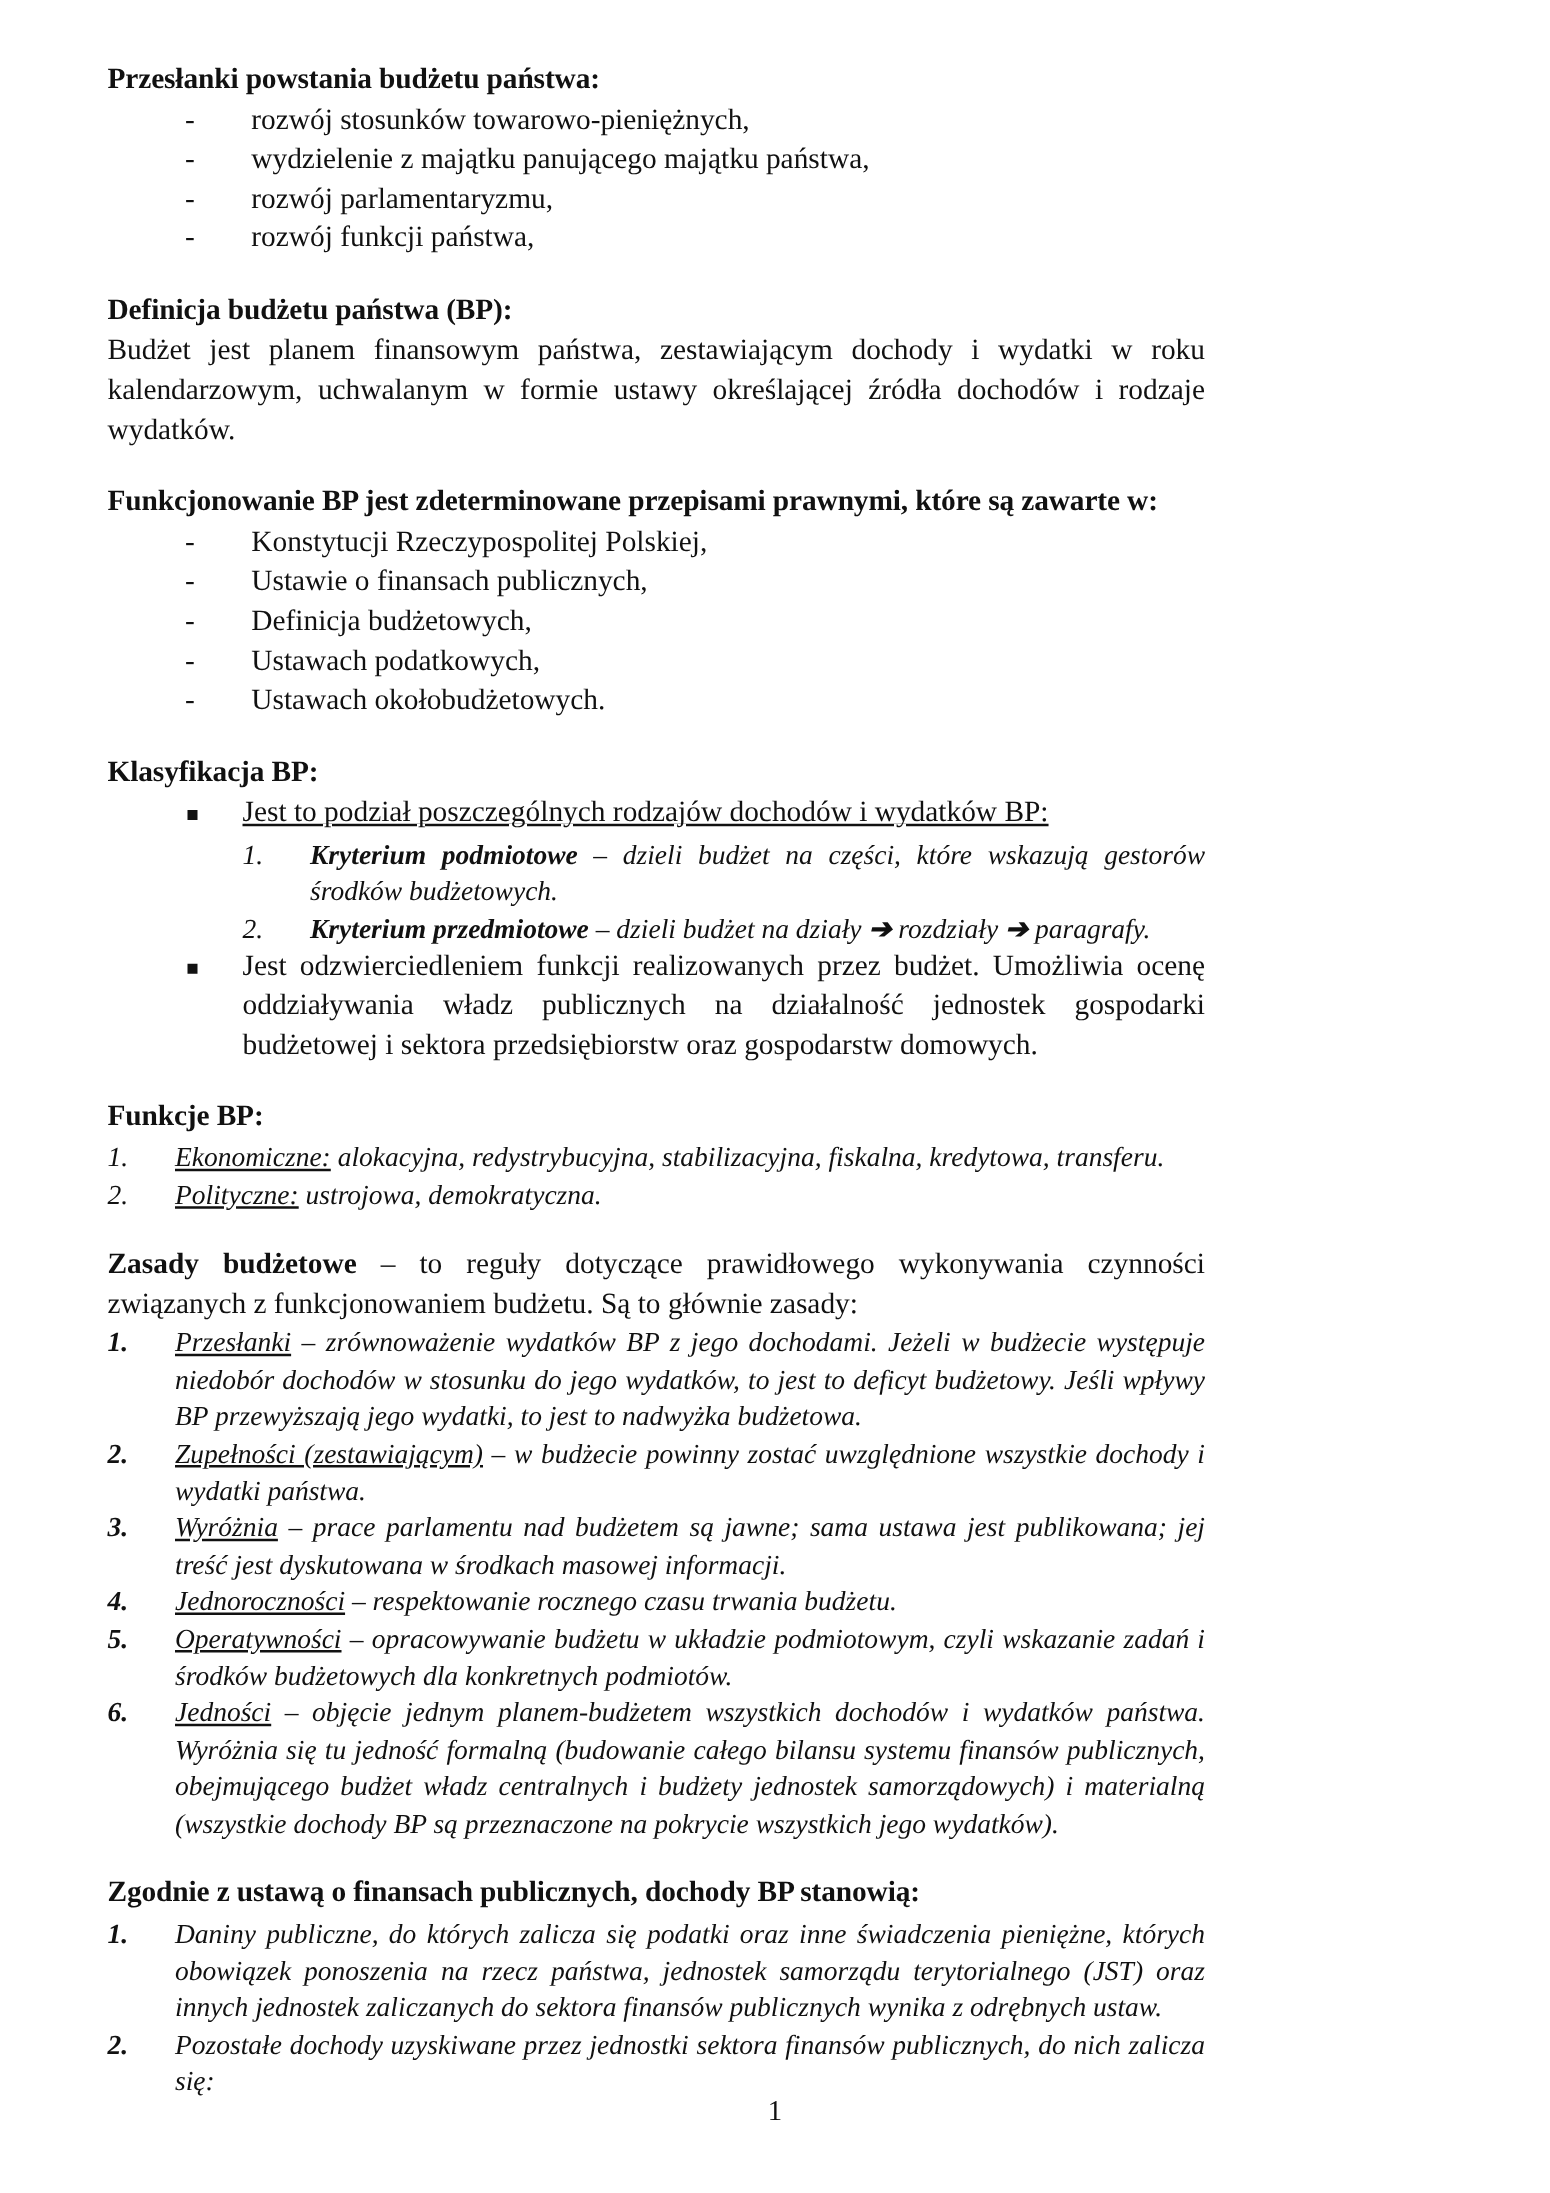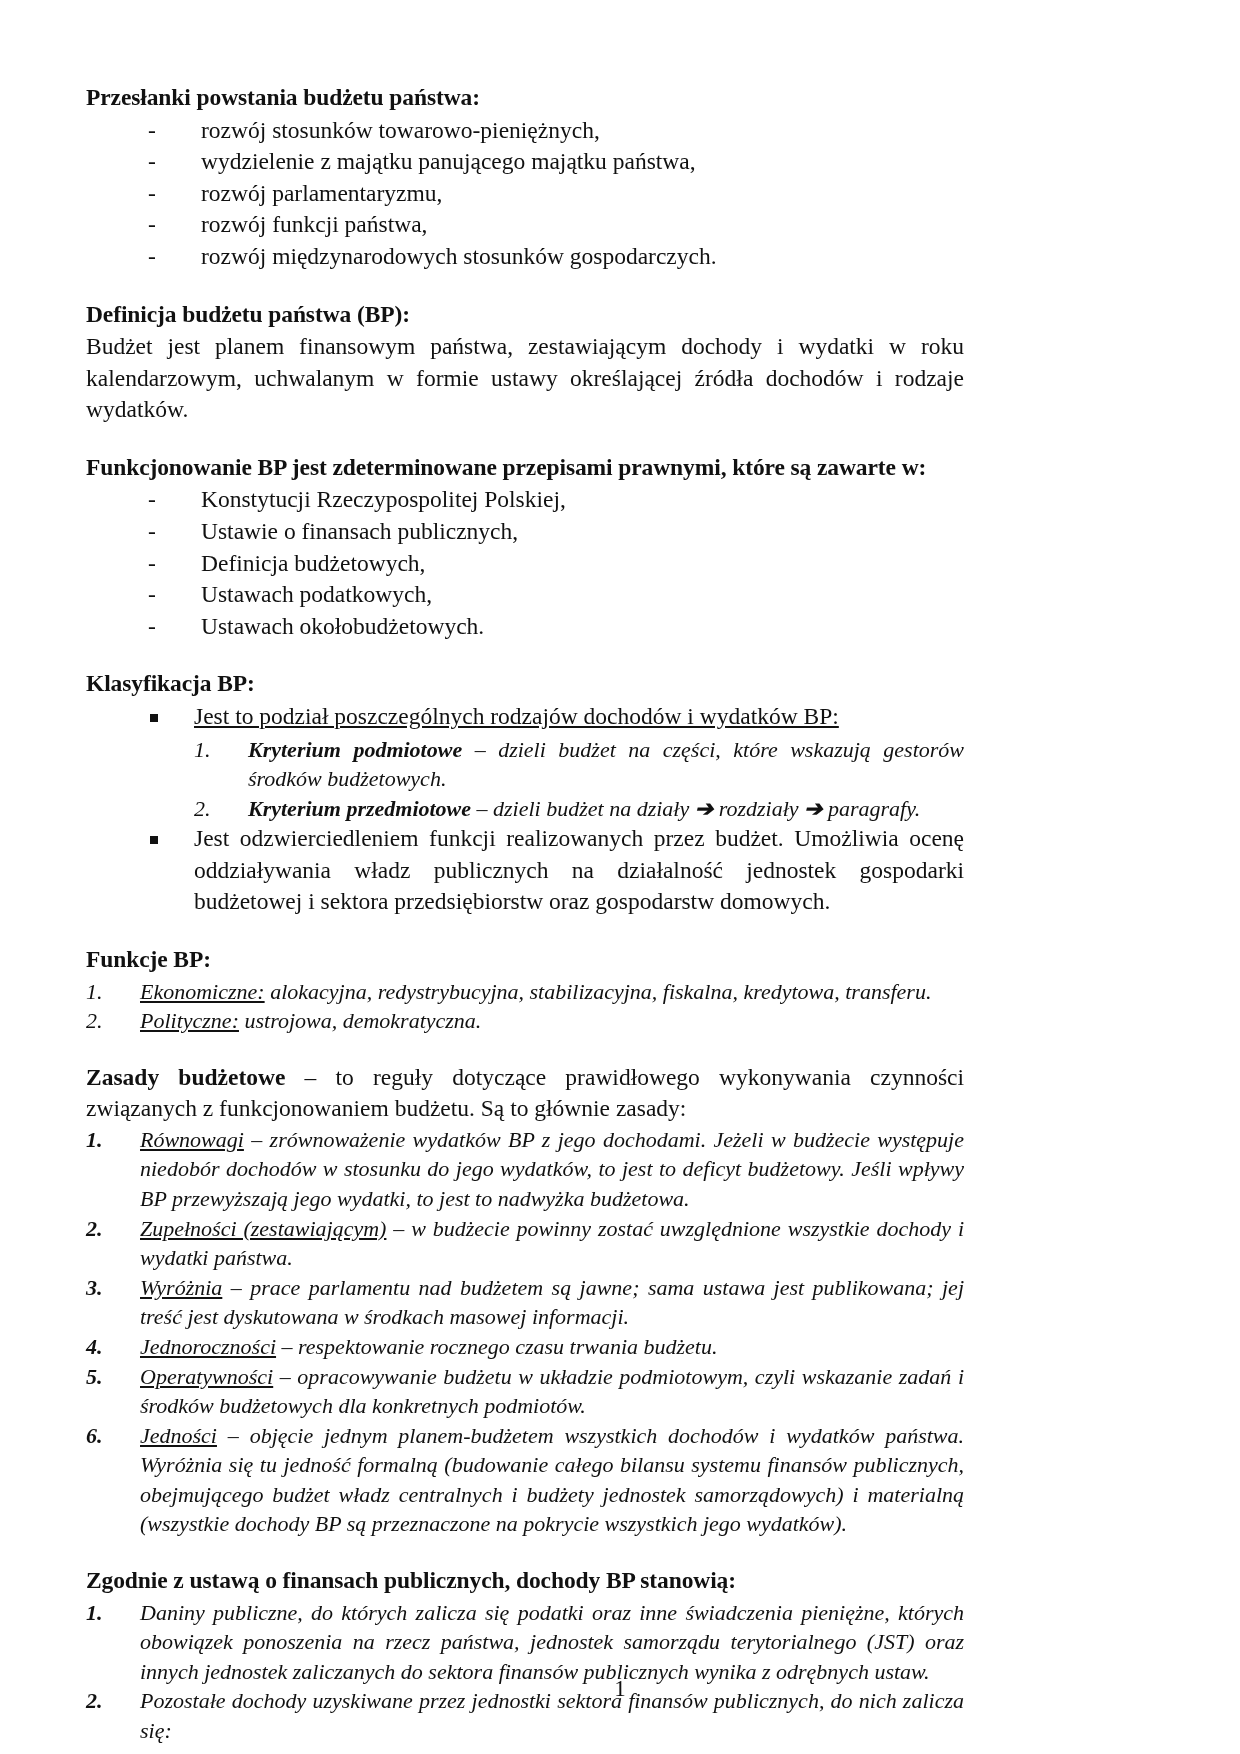--- a/index.html
+++ b/index.html
@@ -12,21 +12,21 @@
     height: 1754px;
     font-family: "Liberation Serif", "DejaVu Serif", serif;
     color: #111111;
     position: relative;
     overflow: hidden;
   }
   .page {
     box-sizing: border-box;
     width: 1084px;
     height: 1754px;
-    padding: 82px 120px 40px 86px;
+    padding: 48px 120px 40px 86px;
     position: relative;
   }
   
   .h-bold {
     font-weight: bold;
     font-size: 23.5px;
     line-height: 1.30;
     margin: 0 0 2px 0;
     letter-spacing: -0.1px;
   }
@@ -128,21 +128,20 @@
 
 <div class="page">
 
   <div>
     <p class="h-bold">Przesłanki powstania budżetu państwa:</p>
     <ul class="dash-list">
       <li>rozwój stosunków towarowo-pieniężnych,</li>
       <li>wydzielenie z majątku panującego majątku państwa,</li>
       <li>rozwój parlamentaryzmu,</li>
       <li>rozwój funkcji państwa,</li>
-      <li>rozwój międzynarodowych stosunków gospodarczych.</li>
     </ul>
   </div>
 
   <div class="spacer-md"></div>
 
   <div>
     <p class="h-bold">Definicja budżetu państwa (BP):</p>
     <p class="para">Budżet jest planem finansowym państwa, zestawiającym dochody i wydatki w roku kalendarzowym, uchwalanym w formie ustawy określającej źródła dochodów i rodzaje wydatków.</p>
   </div>
 
@@ -196,21 +195,21 @@
   </div>
 
   <div class="spacer-md"></div>
 
   <div>
     <p class="para">
       <b>Zasady budżetowe</b><span> – to reguły dotyczące prawidłowego wykonywania czynności związanych z funkcjonowaniem budżetu. Są to głównie zasady:</span>
     </p>
     <ol class="num-list indent-1 bold-num">
       <li>
-        <u>Równowagi</u><span> – zrównoważenie wydatków BP z jego dochodami. Jeżeli w budżecie występuje niedobór dochodów w stosunku do jego wydatków, to jest to deficyt budżetowy. Jeśli wpływy BP przewyższają jego wydatki, to jest to nadwyżka budżetowa.</span>
+        <u>Przesłanki</u><span> – zrównoważenie wydatków BP z jego dochodami. Jeżeli w budżecie występuje niedobór dochodów w stosunku do jego wydatków, to jest to deficyt budżetowy. Jeśli wpływy BP przewyższają jego wydatki, to jest to nadwyżka budżetowa.</span>
       </li>
       <li>
         <u>Zupełności (zestawiającym)</u><span> – w budżecie powinny zostać uwzględnione wszystkie dochody i wydatki państwa.</span>
       </li>
       <li>
         <u>Wyróżnia</u><span> – prace parlamentu nad budżetem są jawne; sama ustawa jest publikowana; jej treść jest dyskutowana w środkach masowej informacji.</span>
       </li>
       <li>
         <u>Jednoroczności</u><span> – respektowanie rocznego czasu trwania budżetu.</span>
       </li>

